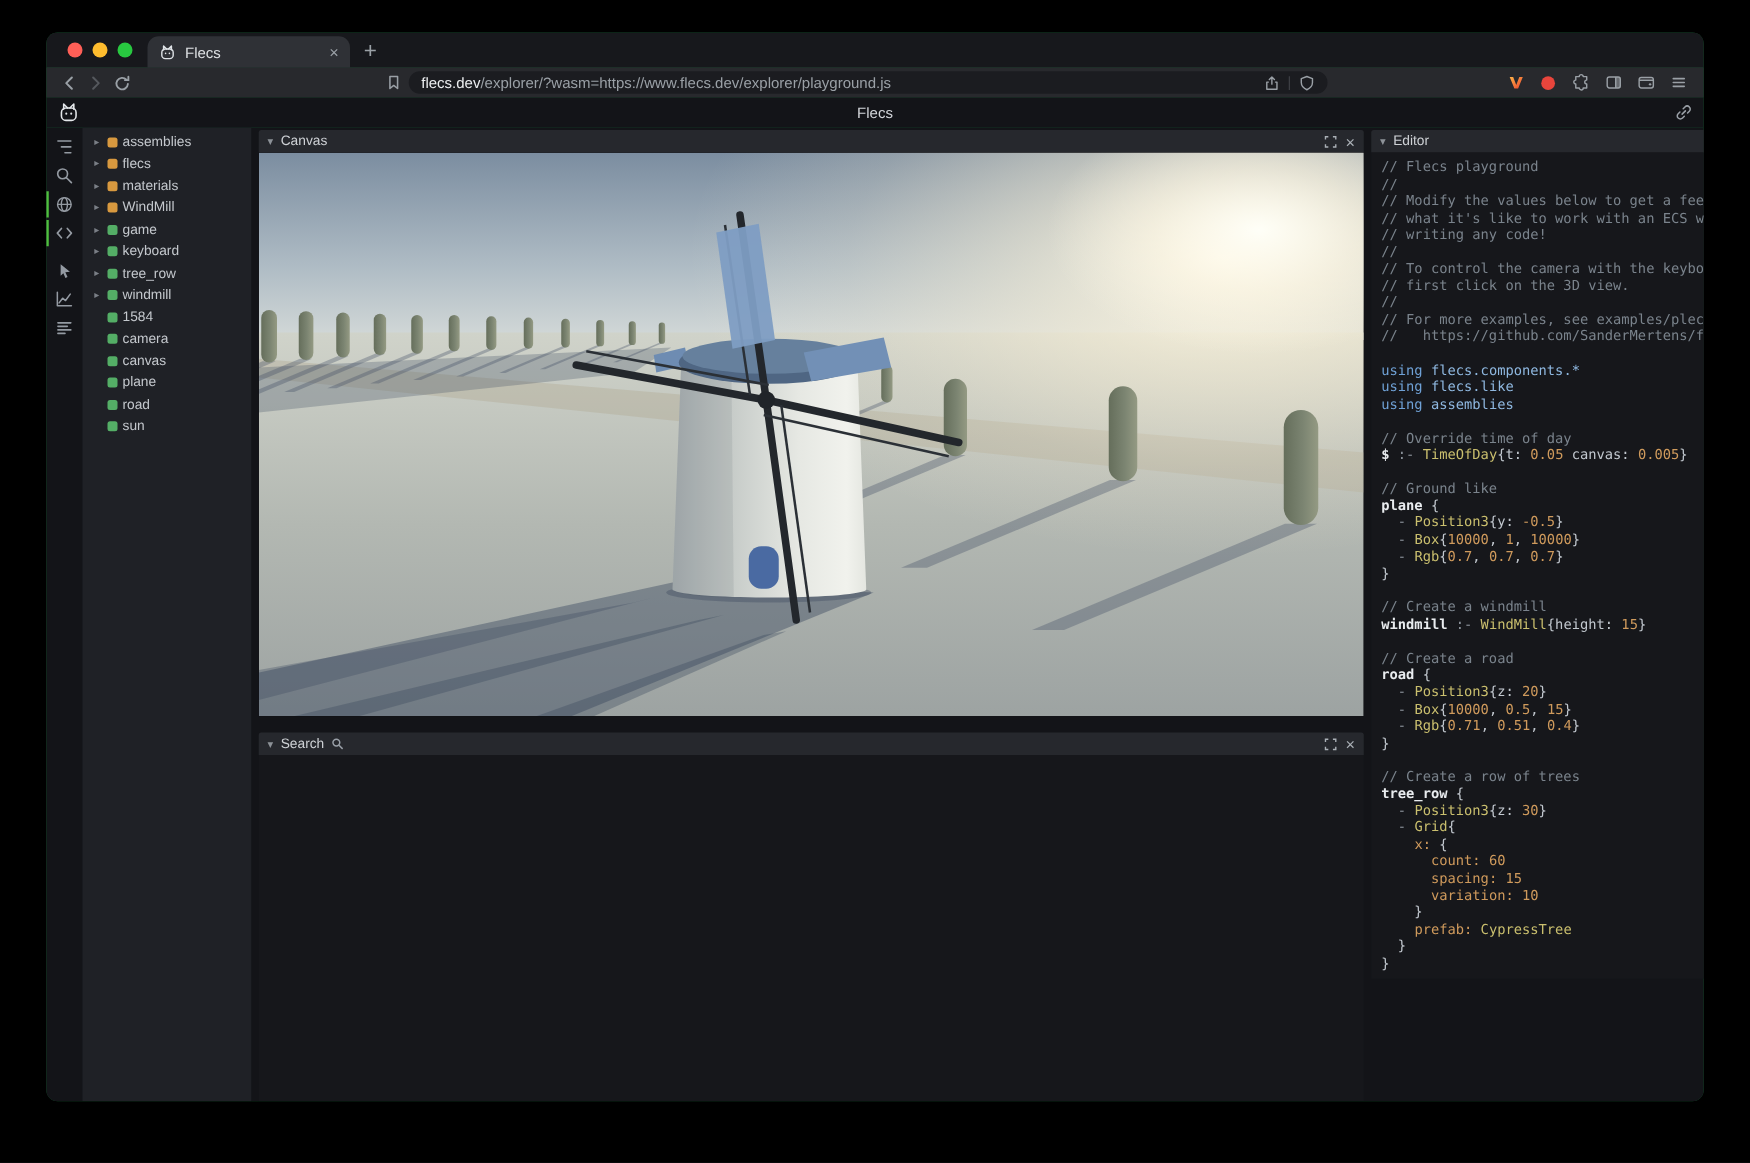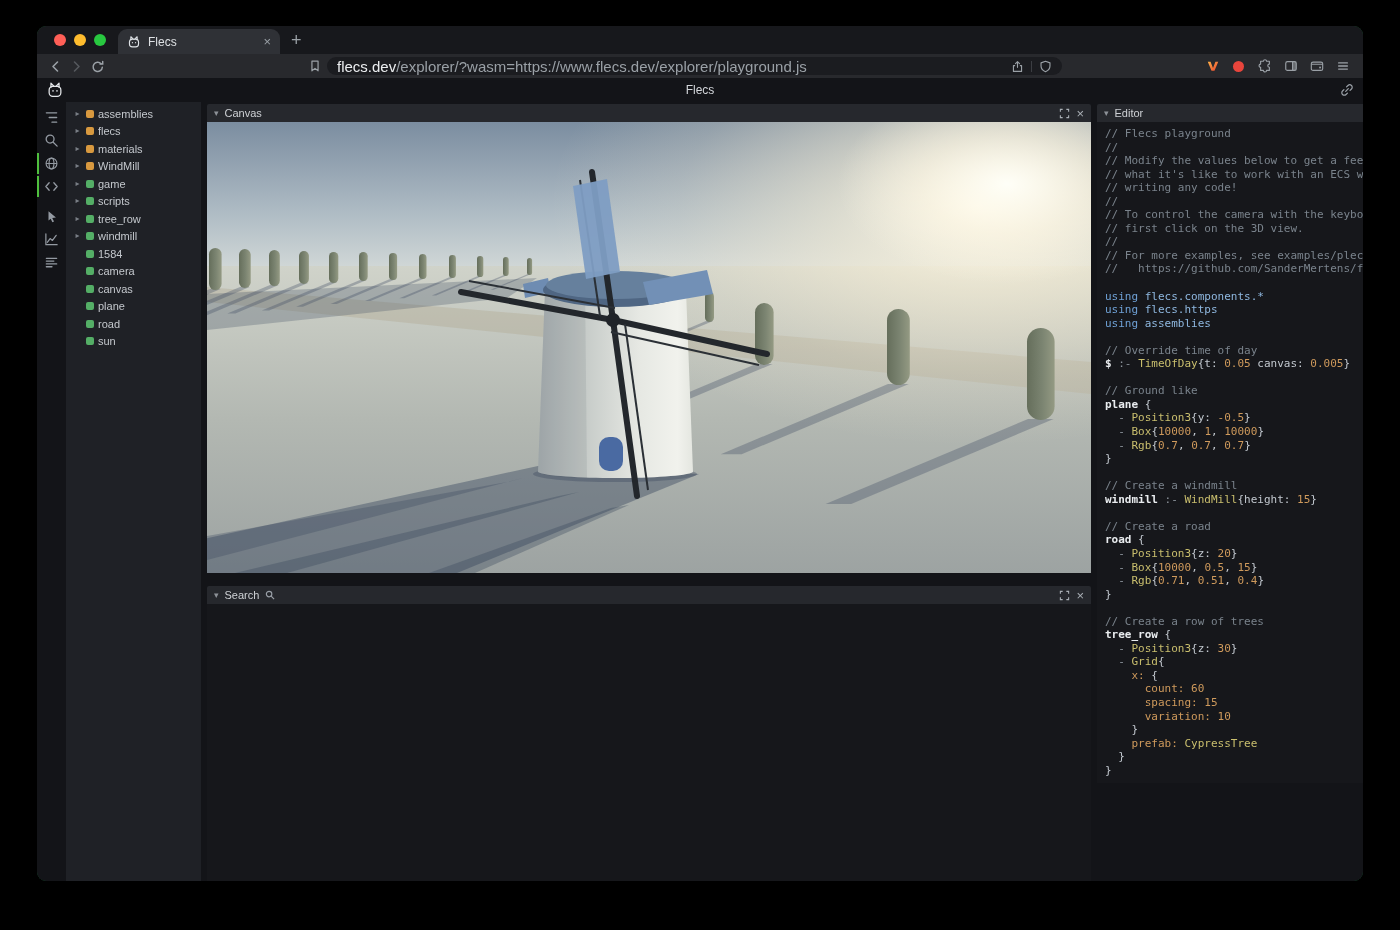--- a/index.html
+++ b/index.html
@@ -18,21 +18,21 @@
   .tab-title{flex:1;font-size:12px;color:#dde0e3;}
   .tab-close{color:#9aa0a6;font-size:13px;line-height:1;padding:0 2px;cursor:default;}
   .newtab{margin-left:11px;color:#9aa0a6;font-size:18px;font-weight:300;line-height:1;}
 
   
   .toolbar{height:24px;background:#28292d;display:flex;align-items:center;padding:0 8px;}
   .tbtn{width:21px;height:20px;display:flex;align-items:center;justify-content:center;flex:0 0 auto;}
   .tspace{width:196px;flex:0 0 196px;}
   .tflex{flex:1;}
   .omnibox{width:735px;flex:0 0 735px;height:18px;background:#1b1c20;border-radius:9px;display:flex;align-items:center;padding:0 10px;gap:7px;margin-left:2px;}
-  .url{flex:1;font-size:15px;white-space:nowrap;overflow:hidden;color:#9aa0a6;}
+  .url{flex:1;font-size:12px;white-space:nowrap;overflow:hidden;color:#9aa0a6;}
   .url b{color:#eceef0;font-weight:400;}
   .obsep{width:1px;height:11px;background:#3c3e43;}
   .extgroup{display:flex;align-items:center;gap:5px;padding-right:2px;}
   .reddot{width:11px;height:11px;border-radius:50%;background:#e8453c;display:block;}
 
   
   .appheader{height:24px;position:relative;display:flex;align-items:center;justify-content:center;background:#131418;}
   .applogo{position:absolute;left:9px;top:3px;}
   .apptitle{font-size:12px;color:#d3d6da;}
   .permalink{position:absolute;right:9px;top:5px;}
@@ -267,21 +267,21 @@
           <span class="tlabel">WindMill</span>
         </div>
         <div class="titem">
           <span class="tcaret">▸</span>
           <span class="tsq entity"></span>
           <span class="tlabel">game</span>
         </div>
         <div class="titem">
           <span class="tcaret">▸</span>
           <span class="tsq entity"></span>
-          <span class="tlabel">scripts</span>
+          <span class="tlabel">keyboard</span>
         </div>
         <div class="titem">
           <span class="tcaret">▸</span>
           <span class="tsq entity"></span>
           <span class="tlabel">tree_row</span>
         </div>
         <div class="titem">
           <span class="tcaret">▸</span>
           <span class="tsq entity"></span>
           <span class="tlabel">windmill</span>
@@ -475,21 +475,21 @@
             <div class="cl"><span class="s-c">// what it's like to work with an ECS without</span></div>
             <div class="cl"><span class="s-c">// writing any code!</span></div>
             <div class="cl"><span class="s-c">//</span></div>
             <div class="cl"><span class="s-c">// To control the camera with the keyboard,</span></div>
             <div class="cl"><span class="s-c">// first click on the 3D view.</span></div>
             <div class="cl"><span class="s-c">//</span></div>
             <div class="cl"><span class="s-c">// For more examples, see examples/plecs in</span></div>
             <div class="cl"><span class="s-c">//   https://github.com/SanderMertens/flecs</span></div>
             <div class="cl">&nbsp;</div>
             <div class="cl"><span class="s-k">using </span><span class="s-p">flecs.components.*</span></div>
-            <div class="cl"><span class="s-k">using </span><span class="s-p">flecs.https</span></div>
+            <div class="cl"><span class="s-k">using </span><span class="s-p">flecs.like</span></div>
             <div class="cl"><span class="s-k">using </span><span class="s-p">assemblies</span></div>
             <div class="cl">&nbsp;</div>
             <div class="cl"><span class="s-c">// Override time of day</span></div>
             <div class="cl"><span class="s-e">$</span><span class="s-o"> :- </span><span class="s-t">TimeOfDay</span><span class="s-d">{t: </span><span class="s-n">0.05</span><span class="s-d"> canvas: </span><span class="s-n">0.005</span><span class="s-d">}</span></div>
             <div class="cl">&nbsp;</div>
             <div class="cl"><span class="s-c">// Ground like</span></div>
             <div class="cl"><span class="s-e">plane</span><span class="s-d"> {</span></div>
             <div class="cl"><span class="s-o">  - </span><span class="s-t">Position3</span><span class="s-d">{y: </span><span class="s-n">-0.5</span><span class="s-d">}</span></div>
             <div class="cl"><span class="s-o">  - </span><span class="s-t">Box</span><span class="s-d">{</span><span class="s-n">10000</span><span class="s-d">, </span><span class="s-n">1</span><span class="s-d">, </span><span class="s-n">10000</span><span class="s-d">}</span></div>
             <div class="cl"><span class="s-o">  - </span><span class="s-t">Rgb</span><span class="s-d">{</span><span class="s-n">0.7</span><span class="s-d">, </span><span class="s-n">0.7</span><span class="s-d">, </span><span class="s-n">0.7</span><span class="s-d">}</span></div>

